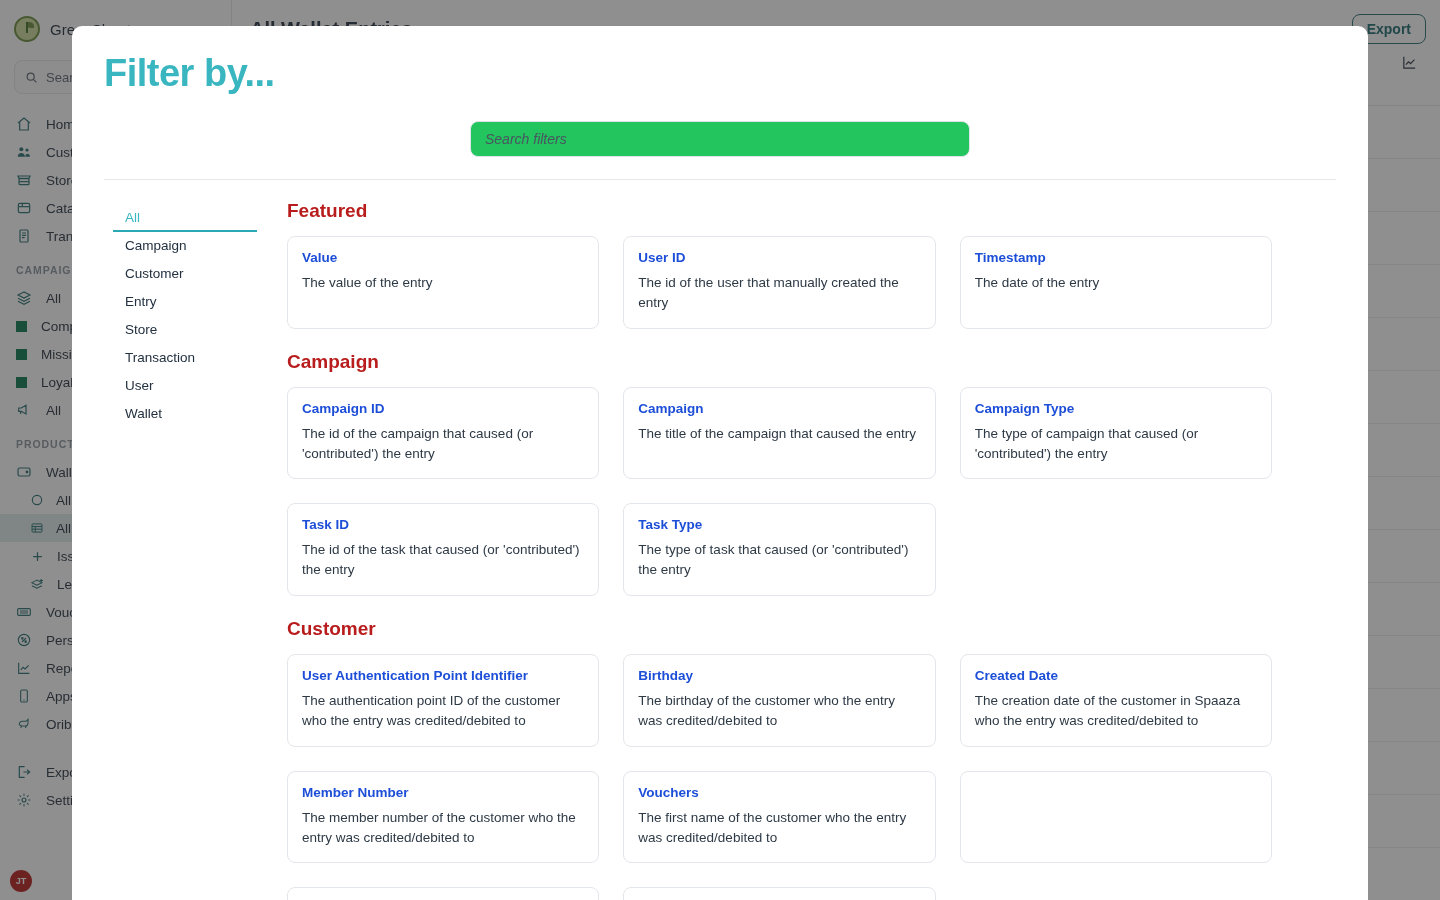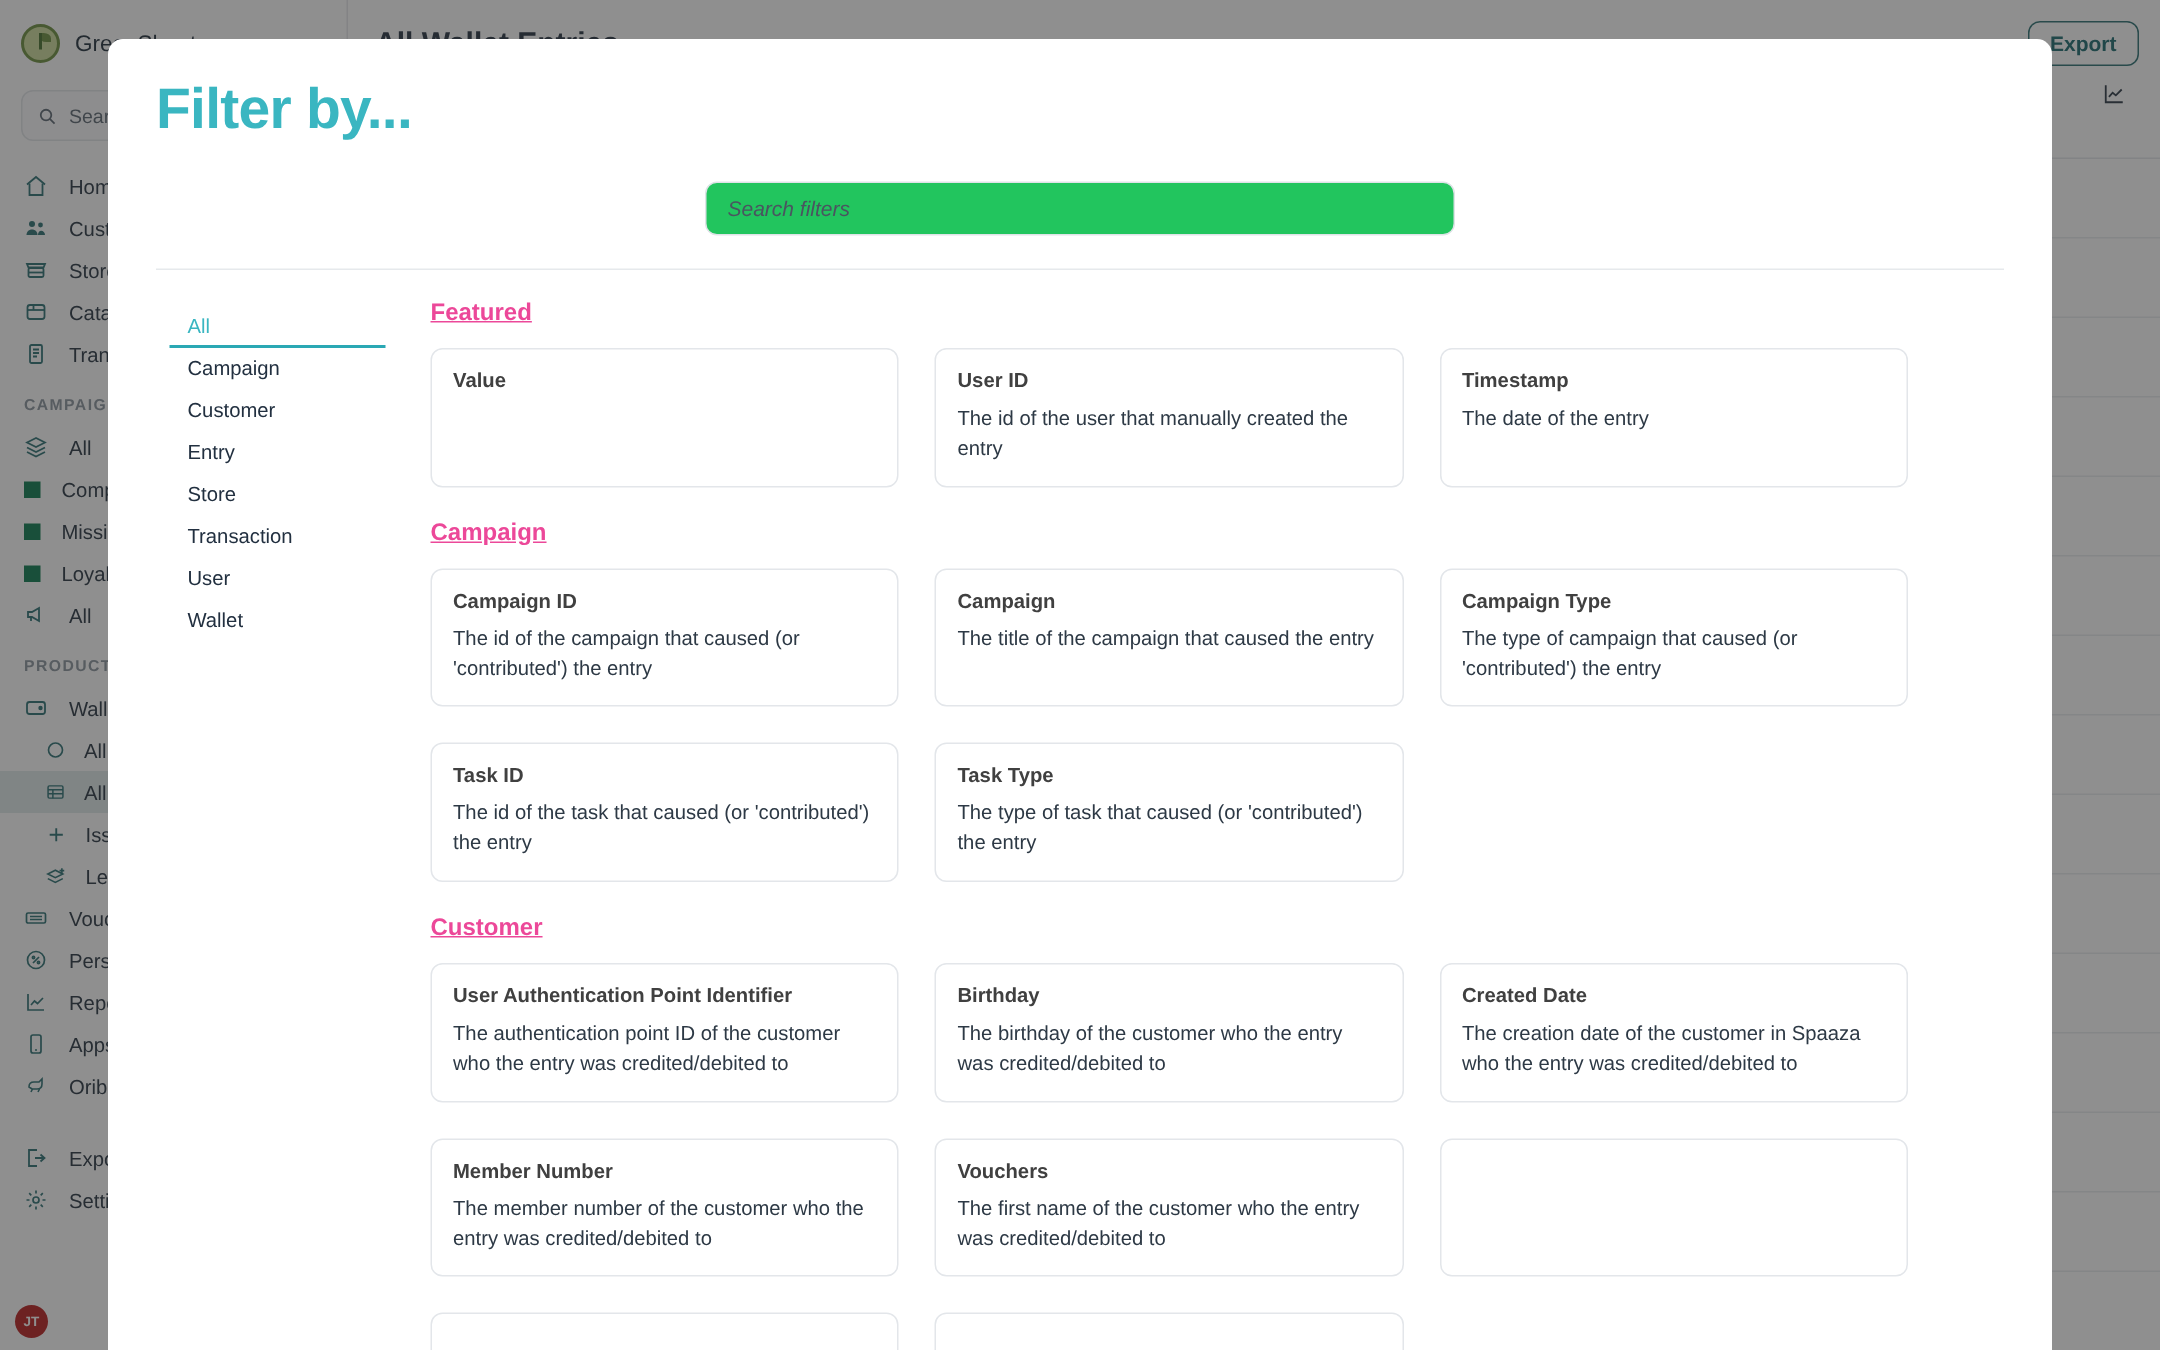--- a/index.html
+++ b/index.html
@@ -114,31 +114,31 @@
 
   .modal-body { display: flex; padding: 18px 0 0 0; }
   .side-tabs { width: 215px; padding: 6px 0 0 41px; flex: 0 0 auto; }
   .tab {
     font-size: 13.5px; color: #223040; padding: 6px 0 7px 12px;
   }
   .tab.active { color: #3ab6c1; border-bottom: 2px solid #2aa8b4; padding-bottom: 5px; width: 144px; }
 
   .content { flex: 1 1 auto; padding: 0 96px 0 0; }
   .section-title {
-    font-size: 16px; font-weight: bold; color: #ec4899; margin: 2px 0 14px 0; text-decoration: underline;
+    font-size: 19px; font-weight: bold; color: #b91c1c; margin: 2px 0 14px 0;
   }
   .section { margin-bottom: 22px; }
   .card-grid {
     display: grid; grid-template-columns: repeat(3, 1fr); gap: 24px 24px;
   }
   .card {
     border: 1px solid #e3e6ea; border-radius: 8px; background: #fff;
     padding: 13px 14px 15px 14px; min-height: 78px;
   }
-  .card-title { font-size: 13.5px; font-weight: bold; color: #404040; margin-bottom: 8px; }
+  .card-title { font-size: 13.5px; font-weight: bold; color: #1d4ed8; margin-bottom: 8px; }
   .card-desc { font-size: 13.5px; color: #2d3945; line-height: 1.47; }
 </style>
 </head>
 <body>
 
 <div id="app-root">
 
   <aside class="sidebar">
     <div class="brand">
       <span class="brand-logo"></span>
@@ -473,20 +473,21 @@
         <div class="tab">Transaction</div>
         <div class="tab">User</div>
         <div class="tab">Wallet</div>
       </nav>
     <div class="content" id="sections">
         <div class="section">
           <div class="section-title">Featured</div>
           <div class="card-grid">
             <div class="card">
               <div class="card-title">Value</div>
+              <div class="card-desc">The value of the entry</div>
             </div>
             <div class="card">
               <div class="card-title">User ID</div>
               <div class="card-desc">The id of the user that manually created the entry</div>
             </div>
             <div class="card">
               <div class="card-title">Timestamp</div>
               <div class="card-desc">The date of the entry</div>
             </div>
           </div>

